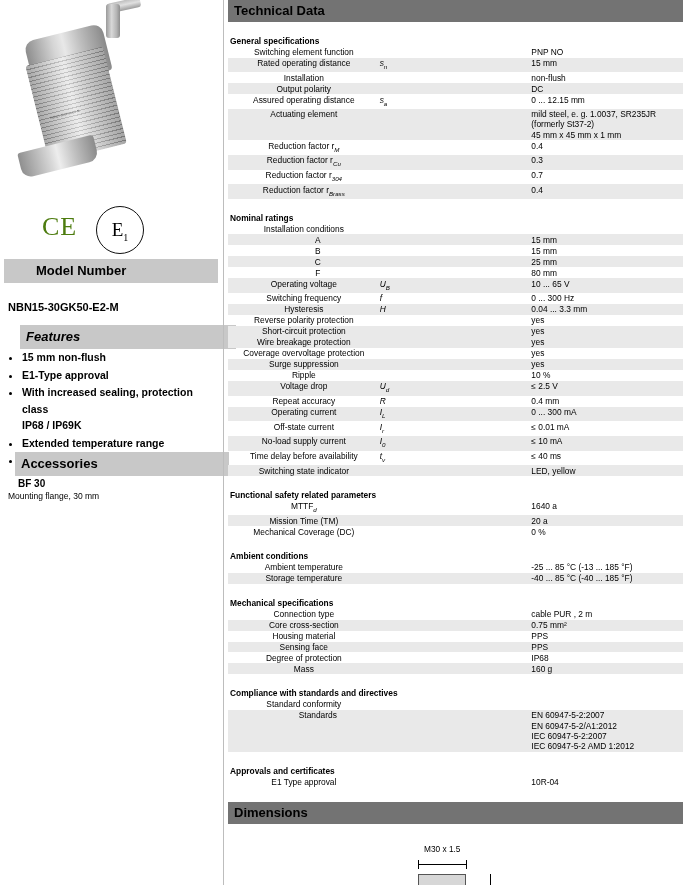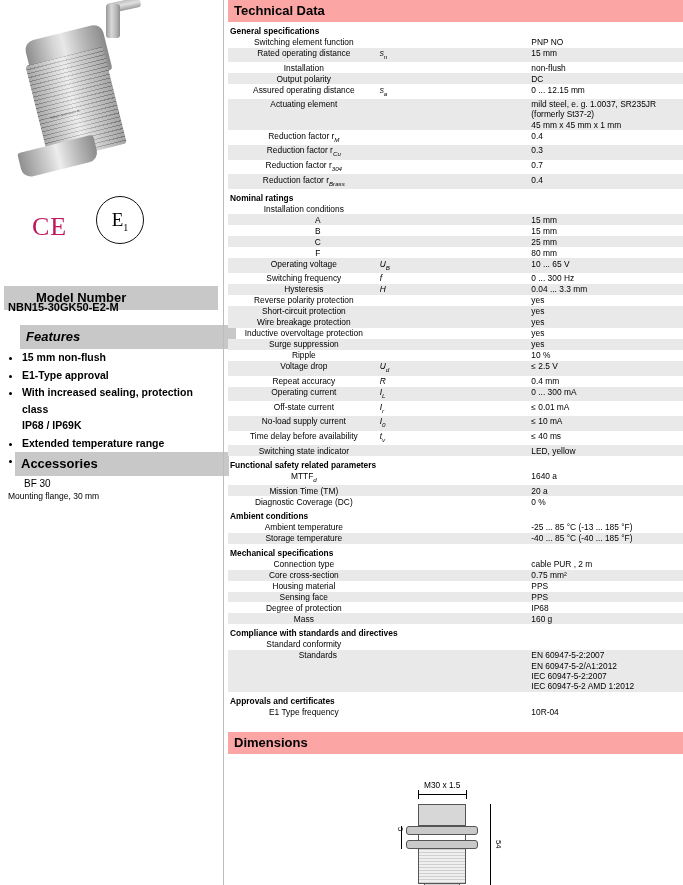--- a/index.html
+++ b/index.html
@@ -81,63 +81,63 @@
     width: 44px; height: 30px;
     transform: rotate(-14deg);
     font-size: 3px;
     color: #333;
     line-height: 4px;
     text-align: center;
     opacity: .8;
   }
   #ce-mark {
     position: absolute;
-    left: 32px; top: 212px;
+    left: 42px; top: 212px;
     font-size: 26px;
-    color: #be185d;
+    color: #4d7c0f;
     font-family: "Liberation Serif", serif;
     letter-spacing: 1px;
   }
   #e1-mark {
     position: absolute;
-    left: 96px; top: 196px;
+    left: 96px; top: 206px;
     width: 48px; height: 48px;
     border: 1.3px solid #111;
     border-radius: 50%;
     text-align: center;
     line-height: 46px;
     font-size: 19px;
     font-family: "Liberation Serif", serif;
   }
   #e1-mark sub { font-size: 10px; }
 
   .section-head {
     background: #c8c8c8;
     font-weight: bold;
     font-size: 13px;
     padding: 4px 6px 5px 6px;
     color: #000;
     margin: 0;
   }
-  #model-head { position: absolute; left: 4px; top: 286px; width: 214px; padding-left: 32px; }
+  #model-head { position: absolute; left: 4px; top: 259px; width: 214px; padding-left: 32px; }
   #model-value {
     position: absolute; left: 8px; top: 301px;
     font-size: 11px; font-weight: bold; color: #000;
   }
   #features-head { position: absolute; left: 20px; top: 325px; width: 216px; font-style: italic; }
   #features-list {
     position: absolute; left: 8px; top: 349px; width: 212px;
     margin: 0; padding-left: 14px;
     font-size: 10.5px; font-weight: bold; line-height: 16.5px;
   }
   #features-list li { margin: 0 0 1px 0; }
   #accessories-head { position: absolute; left: 15px; top: 452px; width: 214px; }
   #acc-name {
-    position: absolute; left: 24px; top: 478px;
-    font-size: 10px; font-weight: normal;
+    position: absolute; left: 18px; top: 478px;
+    font-size: 10px; font-weight: bold;
   }
   #acc-desc {
     position: absolute; left: 8px; top: 491px;
     font-size: 8.5px;
   }
 
   
   #divider {
     position: absolute;
     left: 223px; top: 0;
@@ -146,21 +146,21 @@
   }
 
   
   #right {
     position: absolute;
     left: 228px; top: 0;
     width: 455px;
     height: 885px;
   }
   .band {
-    background: #fca5a5;
+    background: #737373;
     font-weight: bold;
     font-size: 13px;
     padding: 3px 6px 4px 6px;
   }
   table.spec {
     width: 100%;
     border-collapse: collapse;
     font-size: 8.4px;
     table-layout: fixed;
   }
@@ -169,35 +169,35 @@
     vertical-align: top;
     line-height: 10.2px;
   }
   td.c1 { width: 162px; padding-left: 14px; text-align: center; }
   td.c1.indent2 { padding-left: 28px; }
   td.c2 { width: 18px; font-style: italic; }
   td.c3 { width: 255px; }
   tr.group td {
     font-weight: bold;
     padding-left: 2px;
-    padding-top: 4px;
+    padding-top: 14px;
   }
   tr.shaded td { background: #e9e9e9; }
   .sub { font-size: 6.2px; vertical-align: sub; font-style: italic; }
 
   
   #dimensions-band { margin-top: 15px; }
   #drawing {
     position: relative;
     width: 455px;
     height: 230px;
     margin-top: 14px;
     font-size: 8px;
   }
-  #thread-label { position: absolute; left: 196px; top: 12px; font-size: 8.3px; }
+  #thread-label { position: absolute; left: 196px; top: 6px; font-size: 8.3px; }
   .line { position: absolute; background: #000; }
   #sensor-top {
     position: absolute; left: 190px; top: 36px;
     width: 48px; height: 22px;
     background: #d7d7d7; border: 1px solid #555;
   }
   #nut1 {
     position: absolute; left: 178px; top: 58px;
     width: 72px; height: 9px;
     background: #c9c9c9; border: 1px solid #555; border-radius: 3px;
@@ -388,21 +388,21 @@
             <td class="c1">Short-circuit protection</td>
             <td class="c2"></td>
             <td class="c3">yes</td>
           </tr>
           <tr class="shaded">
             <td class="c1">Wire breakage protection</td>
             <td class="c2"></td>
             <td class="c3">yes</td>
           </tr>
           <tr>
-            <td class="c1">Inductive overvoltage protection</td>
+            <td class="c1">Coverage overvoltage protection</td>
             <td class="c2"></td>
             <td class="c3">yes</td>
           </tr>
           <tr class="shaded">
             <td class="c1">Surge suppression</td>
             <td class="c2"></td>
             <td class="c3">yes</td>
           </tr>
           <tr>
             <td class="c1">Ripple</td>
@@ -451,21 +451,21 @@
             <td class="c1">MTTF<span class="sub">d</span></td>
             <td class="c2"></td>
             <td class="c3">1640 a</td>
           </tr>
           <tr class="shaded">
             <td class="c1">Mission Time (TM)</td>
             <td class="c2"></td>
             <td class="c3">20 a</td>
           </tr>
           <tr>
-            <td class="c1">Diagnostic Coverage (DC)</td>
+            <td class="c1">Mechanical Coverage (DC)</td>
             <td class="c2"></td>
             <td class="c3">0 %</td>
           </tr>
           <tr class="group">
             <td colspan="3">Ambient conditions</td>
           </tr>
           <tr>
             <td class="c1">Ambient temperature</td>
             <td class="c2"></td>
             <td class="c3">-25 ... 85 °C (-13 ... 185 °F)</td>
@@ -518,21 +518,21 @@
           </tr>
           <tr class="shaded">
             <td class="c1 indent2">Standards</td>
             <td class="c2"></td>
             <td class="c3">EN 60947-5-2:2007<br>EN 60947-5-2/A1:2012<br>IEC 60947-5-2:2007<br>IEC 60947-5-2 AMD 1:2012</td>
           </tr>
           <tr class="group">
             <td colspan="3">Approvals and certificates</td>
           </tr>
           <tr>
-            <td class="c1">E1 Type frequency</td>
+            <td class="c1">E1 Type approval</td>
             <td class="c2"></td>
             <td class="c3">10R-04</td>
           </tr>
         </tbody>
     </table>
 
     <div class="band" id="dimensions-band">Dimensions</div>
 
     <div id="drawing">
       <div id="thread-label">M30 x 1.5</div>

